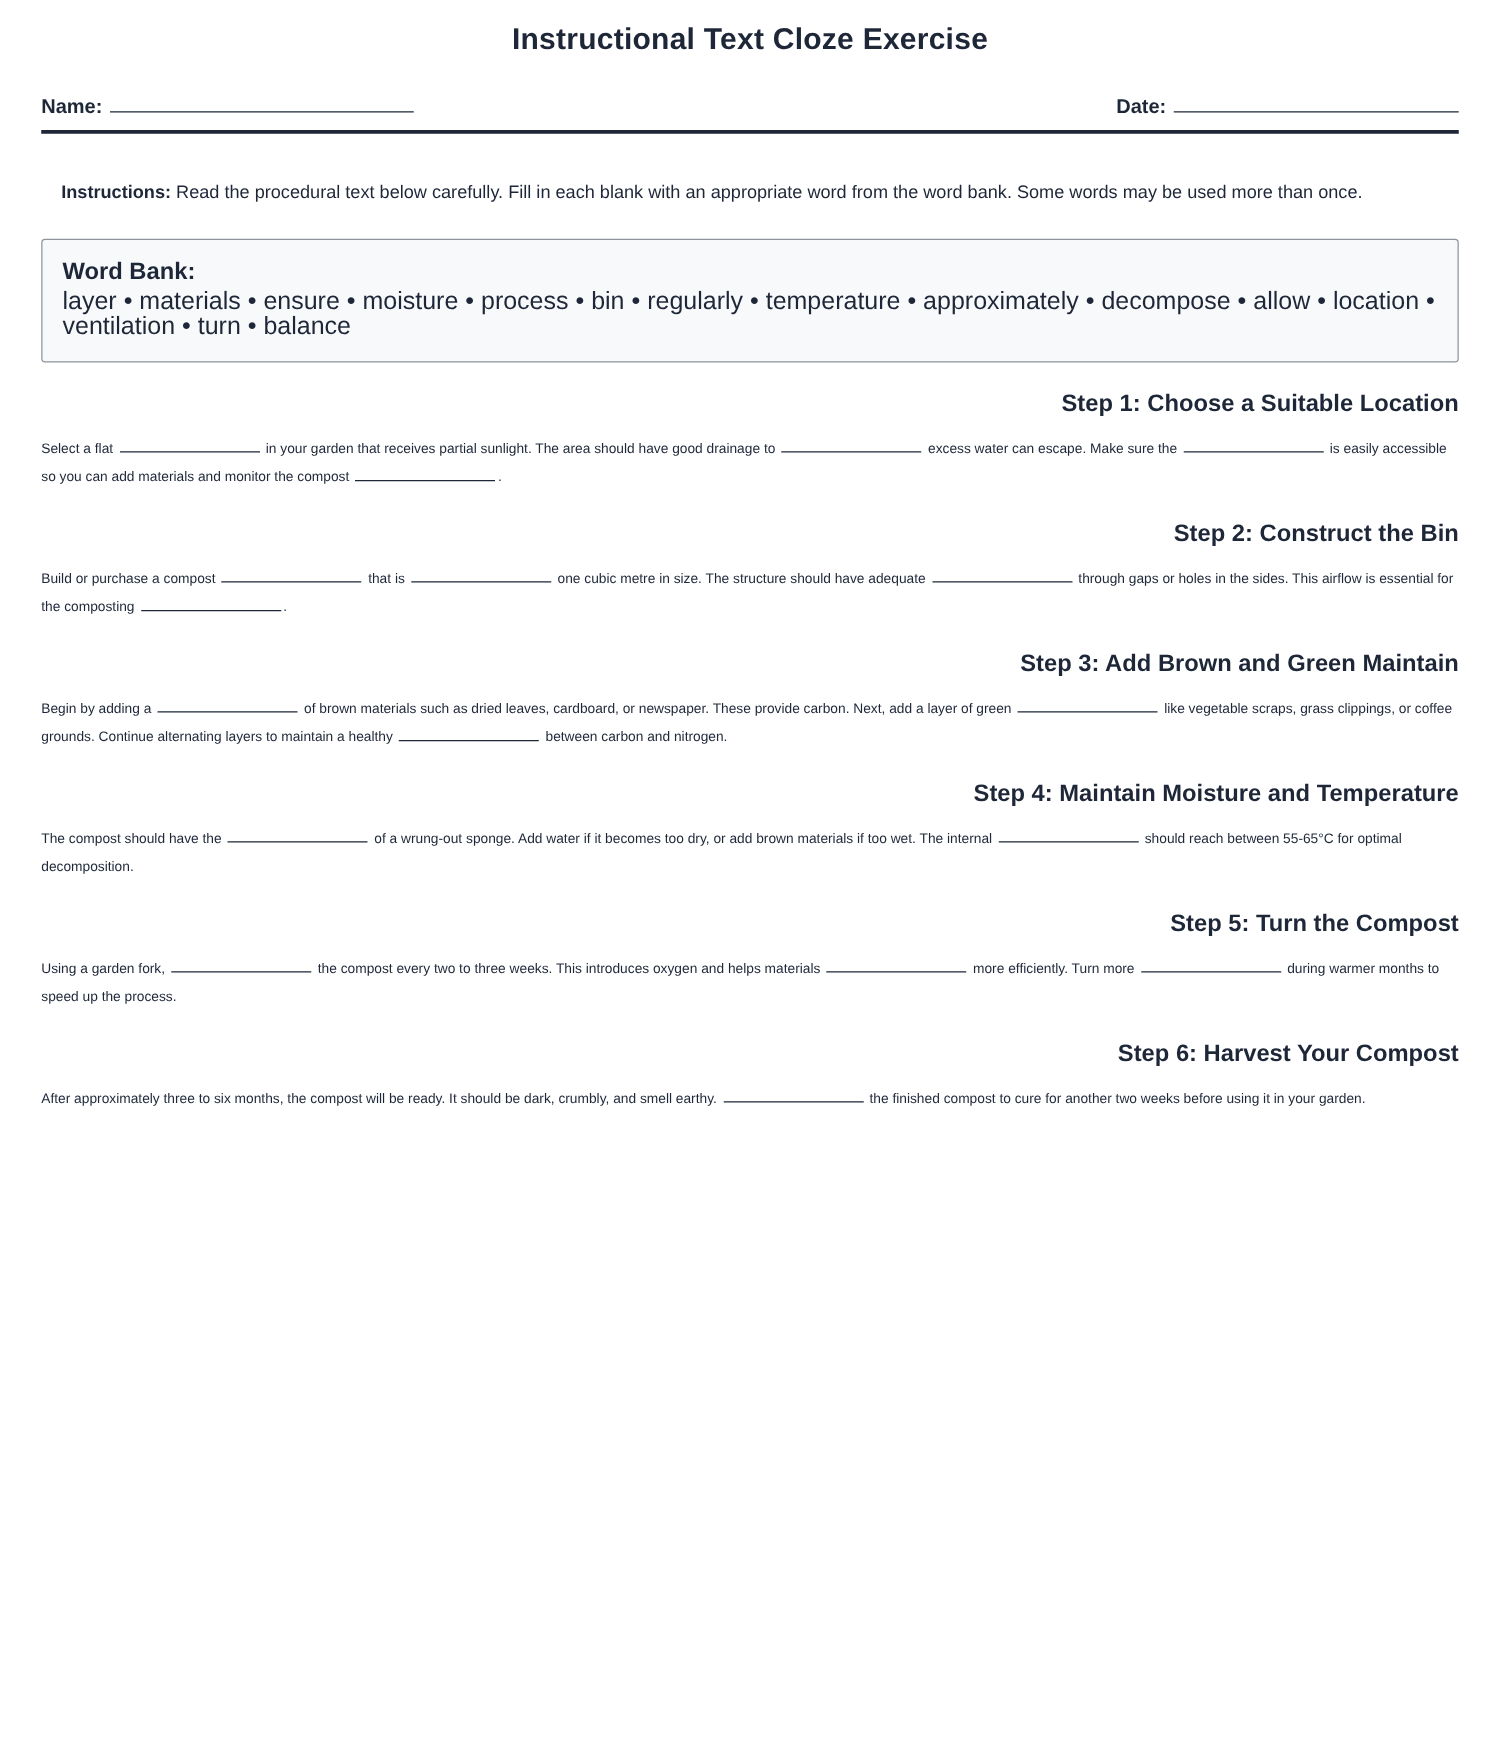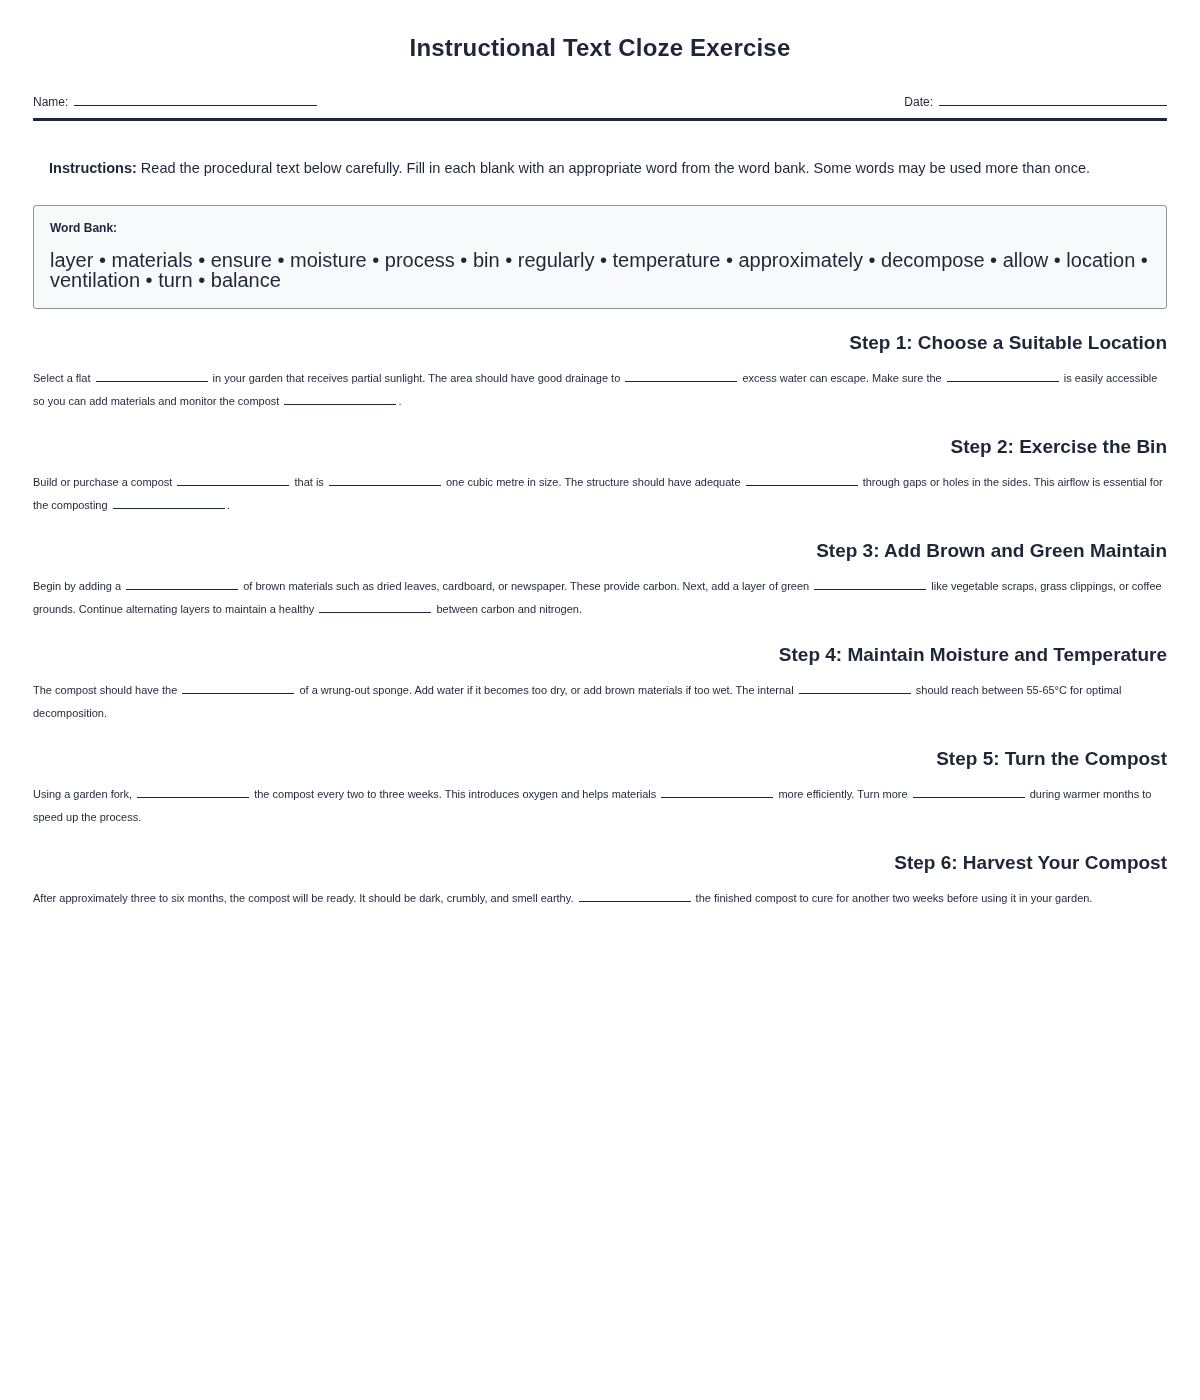--- a/index.html
+++ b/index.html
@@ -7,36 +7,37 @@
     padding: 0;
     background: #ffffff;
     font-family: "Liberation Sans", sans-serif;
     color: #1e2738;
   }
   .page {
     position: relative;
     width: 1200px;
     min-height: 1400px;
     box-sizing: border-box;
-    padding: 30px 33px 40px 33px;
+    padding: 14px 33px 40px 33px;
     background: #ffffff;
   }
   h1.title {
     text-align: center;
     font-size: 24px;
     font-weight: bold;
     margin: 4px 0 30px 0;
     letter-spacing: 0.2px;
   }
   .name-date-row {
     display: flex;
     justify-content: space-between;
     align-items: flex-end;
-    font-size: 12px;
+    font-size: 16px;
     margin-bottom: 9px;
+    font-weight: bold;
   }
   .field { white-space: nowrap; }
   .write-line {
     display: inline-block;
     border-bottom: 1px solid #1e2738;
     height: 13px;
     vertical-align: baseline;
     margin-left: 6px;
   }
   .name-line { width: 243px; }
@@ -53,23 +54,23 @@
   }
   .instructions strong { font-weight: bold; }
   .word-bank {
     margin-top: 26px;
     border: 1.5px solid #8e939c;
     border-radius: 3px;
     background: #f8f9fb;
     padding: 15px 16px 18px 16px;
   }
   .wb-label {
-    font-size: 12px;
+    font-size: 19px;
     font-weight: bold;
-    margin-bottom: 15px;
+    margin-bottom: 2px;
   }
   .wb-words {
     font-size: 20px;
     line-height: 20px;
   }
   h2.exercise-heading {
     font-size: 18px;
     font-weight: bold;
     margin: 27px 0 0 0;
   }
@@ -117,21 +118,21 @@
 
   <div class="word-bank">
     <div class="wb-label">Word Bank:</div>
     <div class="wb-words" id="wb-words">layer • materials • ensure • moisture • process • bin • regularly • temperature • approximately • decompose • allow • location • ventilation • turn • balance</div>
   </div>
 
 
   <div id="steps">
       <h3 class="step-heading">Step 1: Choose a Suitable Location</h3>
       <p class="step-text">Select a flat <span class="blank"></span> in your garden that receives partial sunlight. The area should have good drainage to <span class="blank"></span> excess water can escape. Make sure the <span class="blank"></span> is easily accessible so you can add materials and monitor the compost <span class="blank"></span>.</p>
-      <h3 class="step-heading">Step 2: Exercise the Bin</h3>
+      <h3 class="step-heading">Step 2: Construct the Bin</h3>
       <p class="step-text">Build or purchase a compost <span class="blank"></span> that is <span class="blank"></span> one cubic metre in size. The structure should have adequate <span class="blank"></span> through gaps or holes in the sides. This airflow is essential for the composting <span class="blank"></span>.</p>
       <h3 class="step-heading">Step 3: Add Brown and Green Maintain</h3>
       <p class="step-text">Begin by adding a <span class="blank"></span> of brown materials such as dried leaves, cardboard, or newspaper. These provide carbon. Next, add a layer of green <span class="blank"></span> like vegetable scraps, grass clippings, or coffee grounds. Continue alternating layers to maintain a healthy <span class="blank"></span> between carbon and nitrogen.</p>
       <h3 class="step-heading">Step 4: Maintain Moisture and Temperature</h3>
       <p class="step-text">The compost should have the <span class="blank"></span> of a wrung-out sponge. Add water if it becomes too dry, or add brown materials if too wet. The internal <span class="blank"></span> should reach between 55-65°C for optimal decomposition.</p>
       <h3 class="step-heading">Step 5: Turn the Compost</h3>
       <p class="step-text">Using a garden fork, <span class="blank"></span> the compost every two to three weeks. This introduces oxygen and helps materials <span class="blank"></span> more efficiently. Turn more <span class="blank"></span> during warmer months to speed up the process.</p>
       <h3 class="step-heading">Step 6: Harvest Your Compost</h3>
       <p class="step-text">After approximately three to six months, the compost will be ready. It should be dark, crumbly, and smell earthy. <span class="blank"></span> the finished compost to cure for another two weeks before using it in your garden.</p>
     </div>

